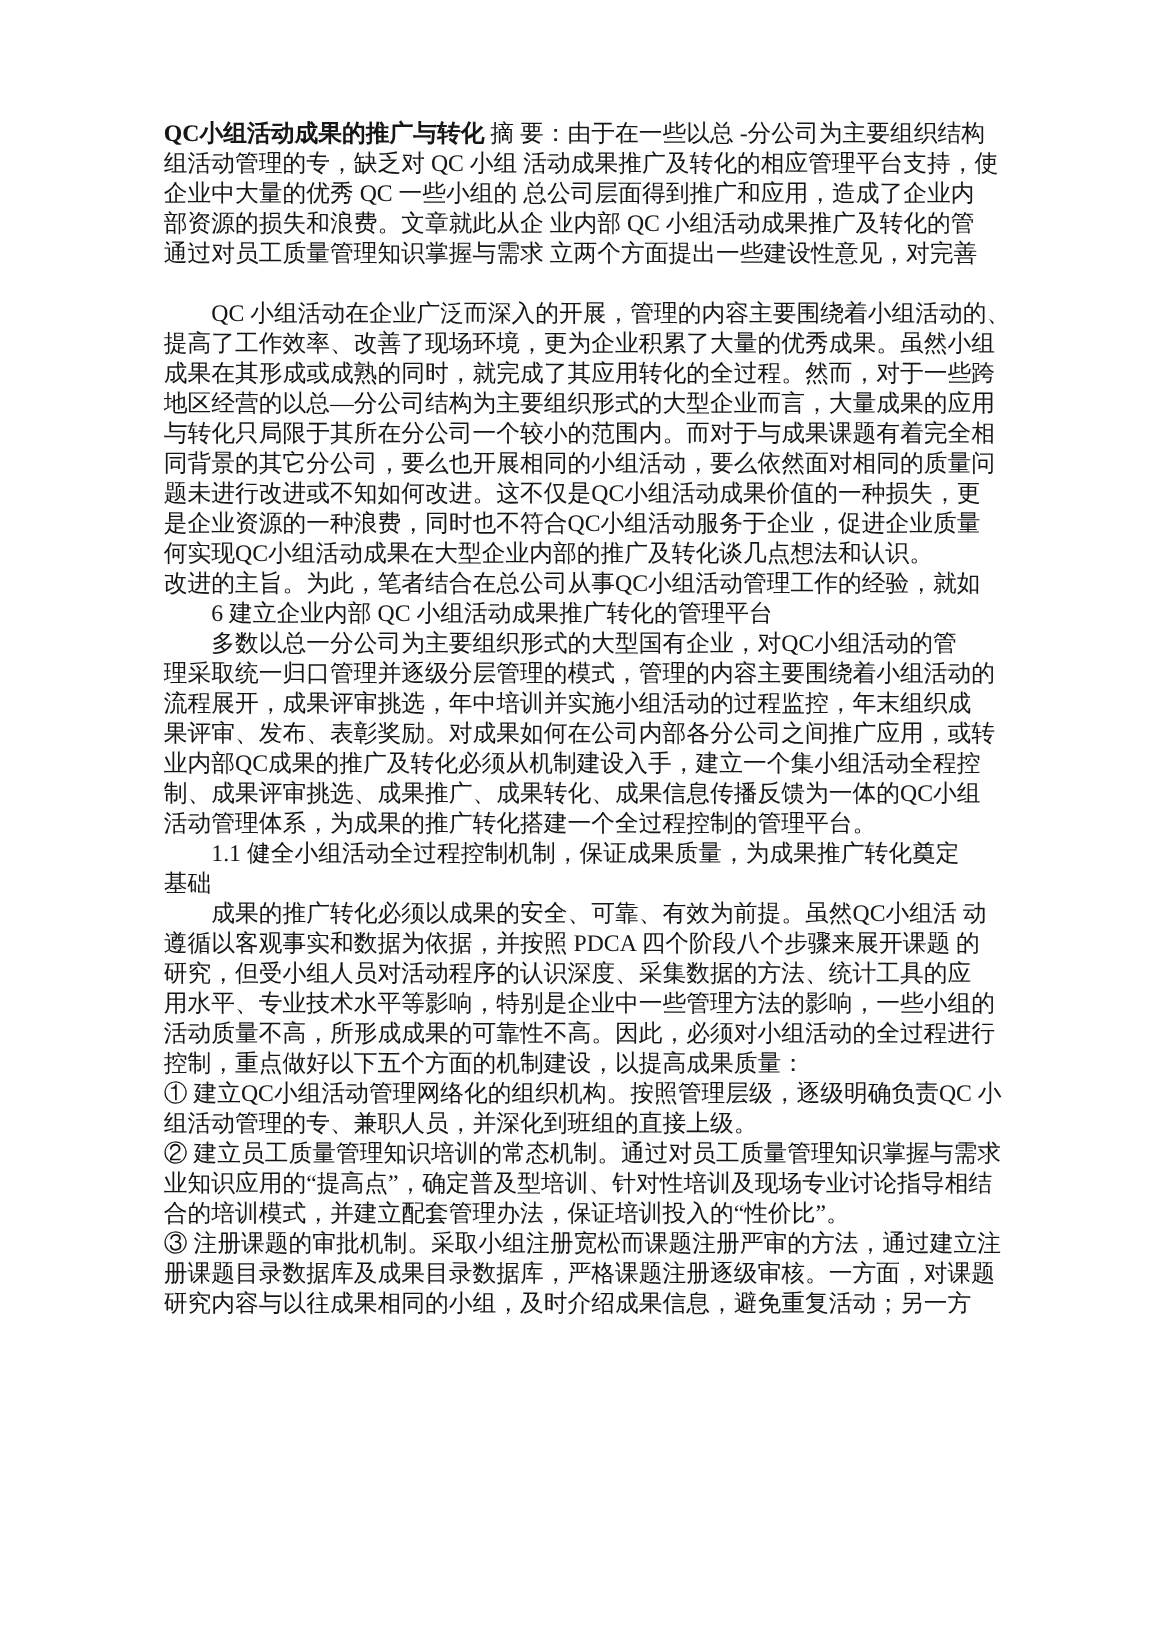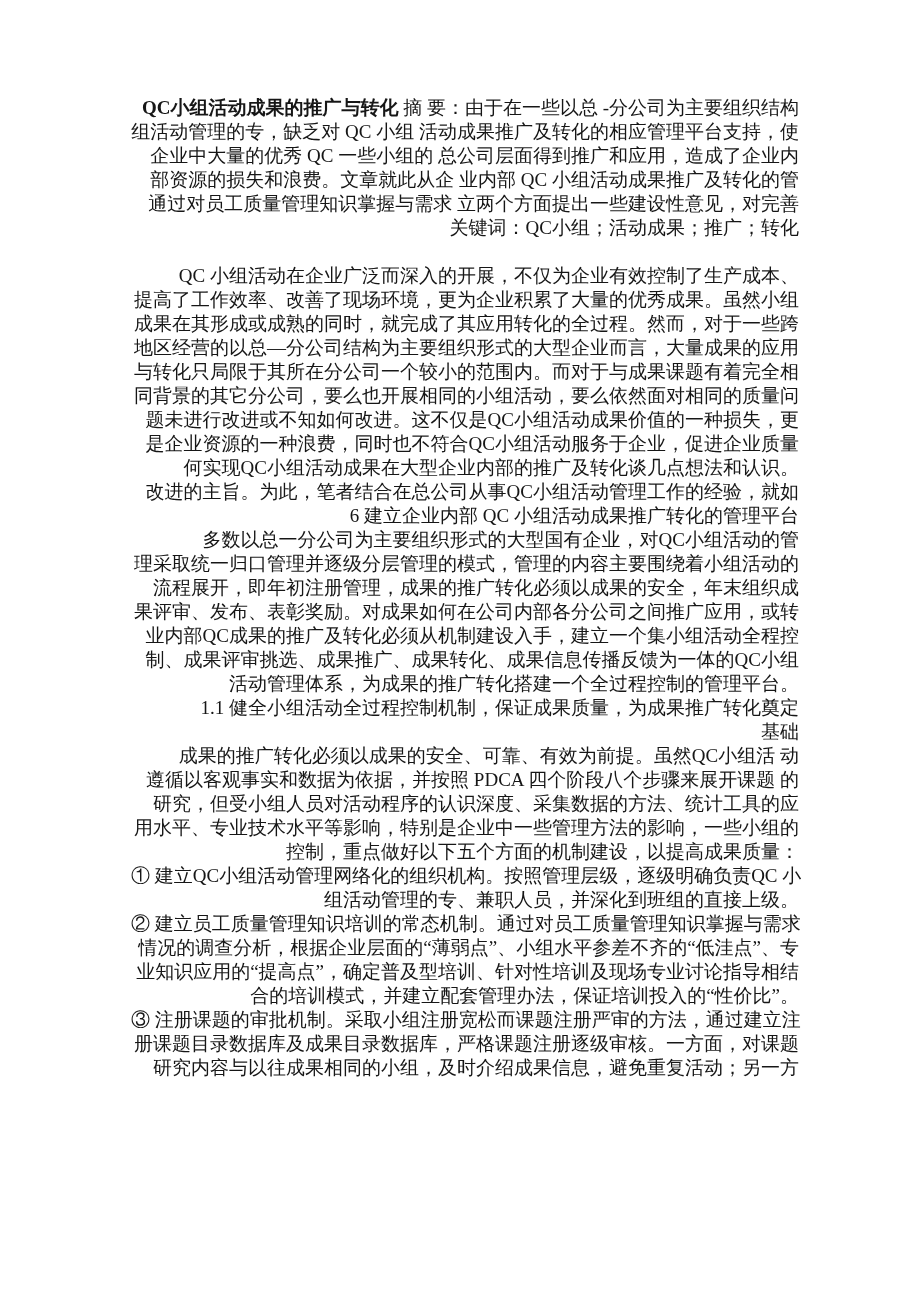--- a/index.html
+++ b/index.html
@@ -20,66 +20,64 @@
     left: 131px;
     top: 96px;
     width: 668px;
   }
   .line {
     white-space: pre;
     height: 24px;
     line-height: 24px;
     font-size: 19px;
     letter-spacing: 0px;
-    text-align: right;
   }
   .bold {
     font-weight: bold;
   }
 </style>
 </head>
 <body>
 
 <div class="doc">
   <div class="line"><span class="bold">QC小组活动成果的推广与转化</span><span> 摘 要：由于在一些以总 -分公司为主要组织结构</span></div>
   <div id="doc-lines">
       <div class="line">组活动管理的专，缺乏对 QC 小组 活动成果推广及转化的相应管理平台支持，使</div>
       <div class="line">企业中大量的优秀 QC 一些小组的 总公司层面得到推广和应用，造成了企业内</div>
       <div class="line">部资源的损失和浪费。文章就此从企 业内部 QC 小组活动成果推广及转化的管</div>
       <div class="line">通过对员工质量管理知识掌握与需求 立两个方面提出一些建设性意见，对完善</div>
-      <div class="line">关键词：QC小组；活动成果；推广；转化</div>
       <div class="line"></div>
-      <div class="line">　　QC 小组活动在企业广泛而深入的开展，不仅为企业有效控制了生产成本、</div>
+      <div class="line">　　QC 小组活动在企业广泛而深入的开展，管理的内容主要围绕着小组活动的、</div>
       <div class="line">提高了工作效率、改善了现场环境，更为企业积累了大量的优秀成果。虽然小组</div>
       <div class="line">成果在其形成或成熟的同时，就完成了其应用转化的全过程。然而，对于一些跨</div>
       <div class="line">地区经营的以总—分公司结构为主要组织形式的大型企业而言，大量成果的应用</div>
       <div class="line">与转化只局限于其所在分公司一个较小的范围内。而对于与成果课题有着完全相</div>
       <div class="line">同背景的其它分公司，要么也开展相同的小组活动，要么依然面对相同的质量问</div>
       <div class="line">题未进行改进或不知如何改进。这不仅是QC小组活动成果价值的一种损失，更</div>
       <div class="line">是企业资源的一种浪费，同时也不符合QC小组活动服务于企业，促进企业质量</div>
       <div class="line">何实现QC小组活动成果在大型企业内部的推广及转化谈几点想法和认识。</div>
       <div class="line">改进的主旨。为此，笔者结合在总公司从事QC小组活动管理工作的经验，就如</div>
       <div class="line">　　6 建立企业内部 QC 小组活动成果推广转化的管理平台</div>
       <div class="line">　　多数以总一分公司为主要组织形式的大型国有企业，对QC小组活动的管</div>
       <div class="line">理采取统一归口管理并逐级分层管理的模式，管理的内容主要围绕着小组活动的</div>
-      <div class="line">流程展开，即年初注册管理，成果的推广转化必须以成果的安全，年末组织成</div>
+      <div class="line">流程展开，成果评审挑选，年中培训并实施小组活动的过程监控，年末组织成</div>
       <div class="line">果评审、发布、表彰奖励。对成果如何在公司内部各分公司之间推广应用，或转</div>
       <div class="line">业内部QC成果的推广及转化必须从机制建设入手，建立一个集小组活动全程控</div>
       <div class="line">制、成果评审挑选、成果推广、成果转化、成果信息传播反馈为一体的QC小组</div>
       <div class="line">活动管理体系，为成果的推广转化搭建一个全过程控制的管理平台。</div>
       <div class="line">　　1.1 健全小组活动全过程控制机制，保证成果质量，为成果推广转化奠定</div>
       <div class="line">基础</div>
       <div class="line">　　成果的推广转化必须以成果的安全、可靠、有效为前提。虽然QC小组活 动</div>
       <div class="line">遵循以客观事实和数据为依据，并按照 PDCA 四个阶段八个步骤来展开课题 的</div>
       <div class="line">研究，但受小组人员对活动程序的认识深度、采集数据的方法、统计工具的应</div>
       <div class="line">用水平、专业技术水平等影响，特别是企业中一些管理方法的影响，一些小组的</div>
+      <div class="line">活动质量不高，所形成成果的可靠性不高。因此，必须对小组活动的全过程进行</div>
       <div class="line">控制，重点做好以下五个方面的机制建设，以提高成果质量：</div>
       <div class="line">① 建立QC小组活动管理网络化的组织机构。按照管理层级，逐级明确负责QC 小</div>
       <div class="line">组活动管理的专、兼职人员，并深化到班组的直接上级。</div>
       <div class="line">② 建立员工质量管理知识培训的常态机制。通过对员工质量管理知识掌握与需求</div>
-      <div class="line">情况的调查分析，根据企业层面的“薄弱点”、小组水平参差不齐的“低洼点”、专</div>
       <div class="line">业知识应用的“提高点”，确定普及型培训、针对性培训及现场专业讨论指导相结</div>
       <div class="line">合的培训模式，并建立配套管理办法，保证培训投入的“性价比”。</div>
       <div class="line">③ 注册课题的审批机制。采取小组注册宽松而课题注册严审的方法，通过建立注</div>
       <div class="line">册课题目录数据库及成果目录数据库，严格课题注册逐级审核。一方面，对课题</div>
       <div class="line">研究内容与以往成果相同的小组，及时介绍成果信息，避免重复活动；另一方</div>
     </div>
 </div>
 
 </body></html>

